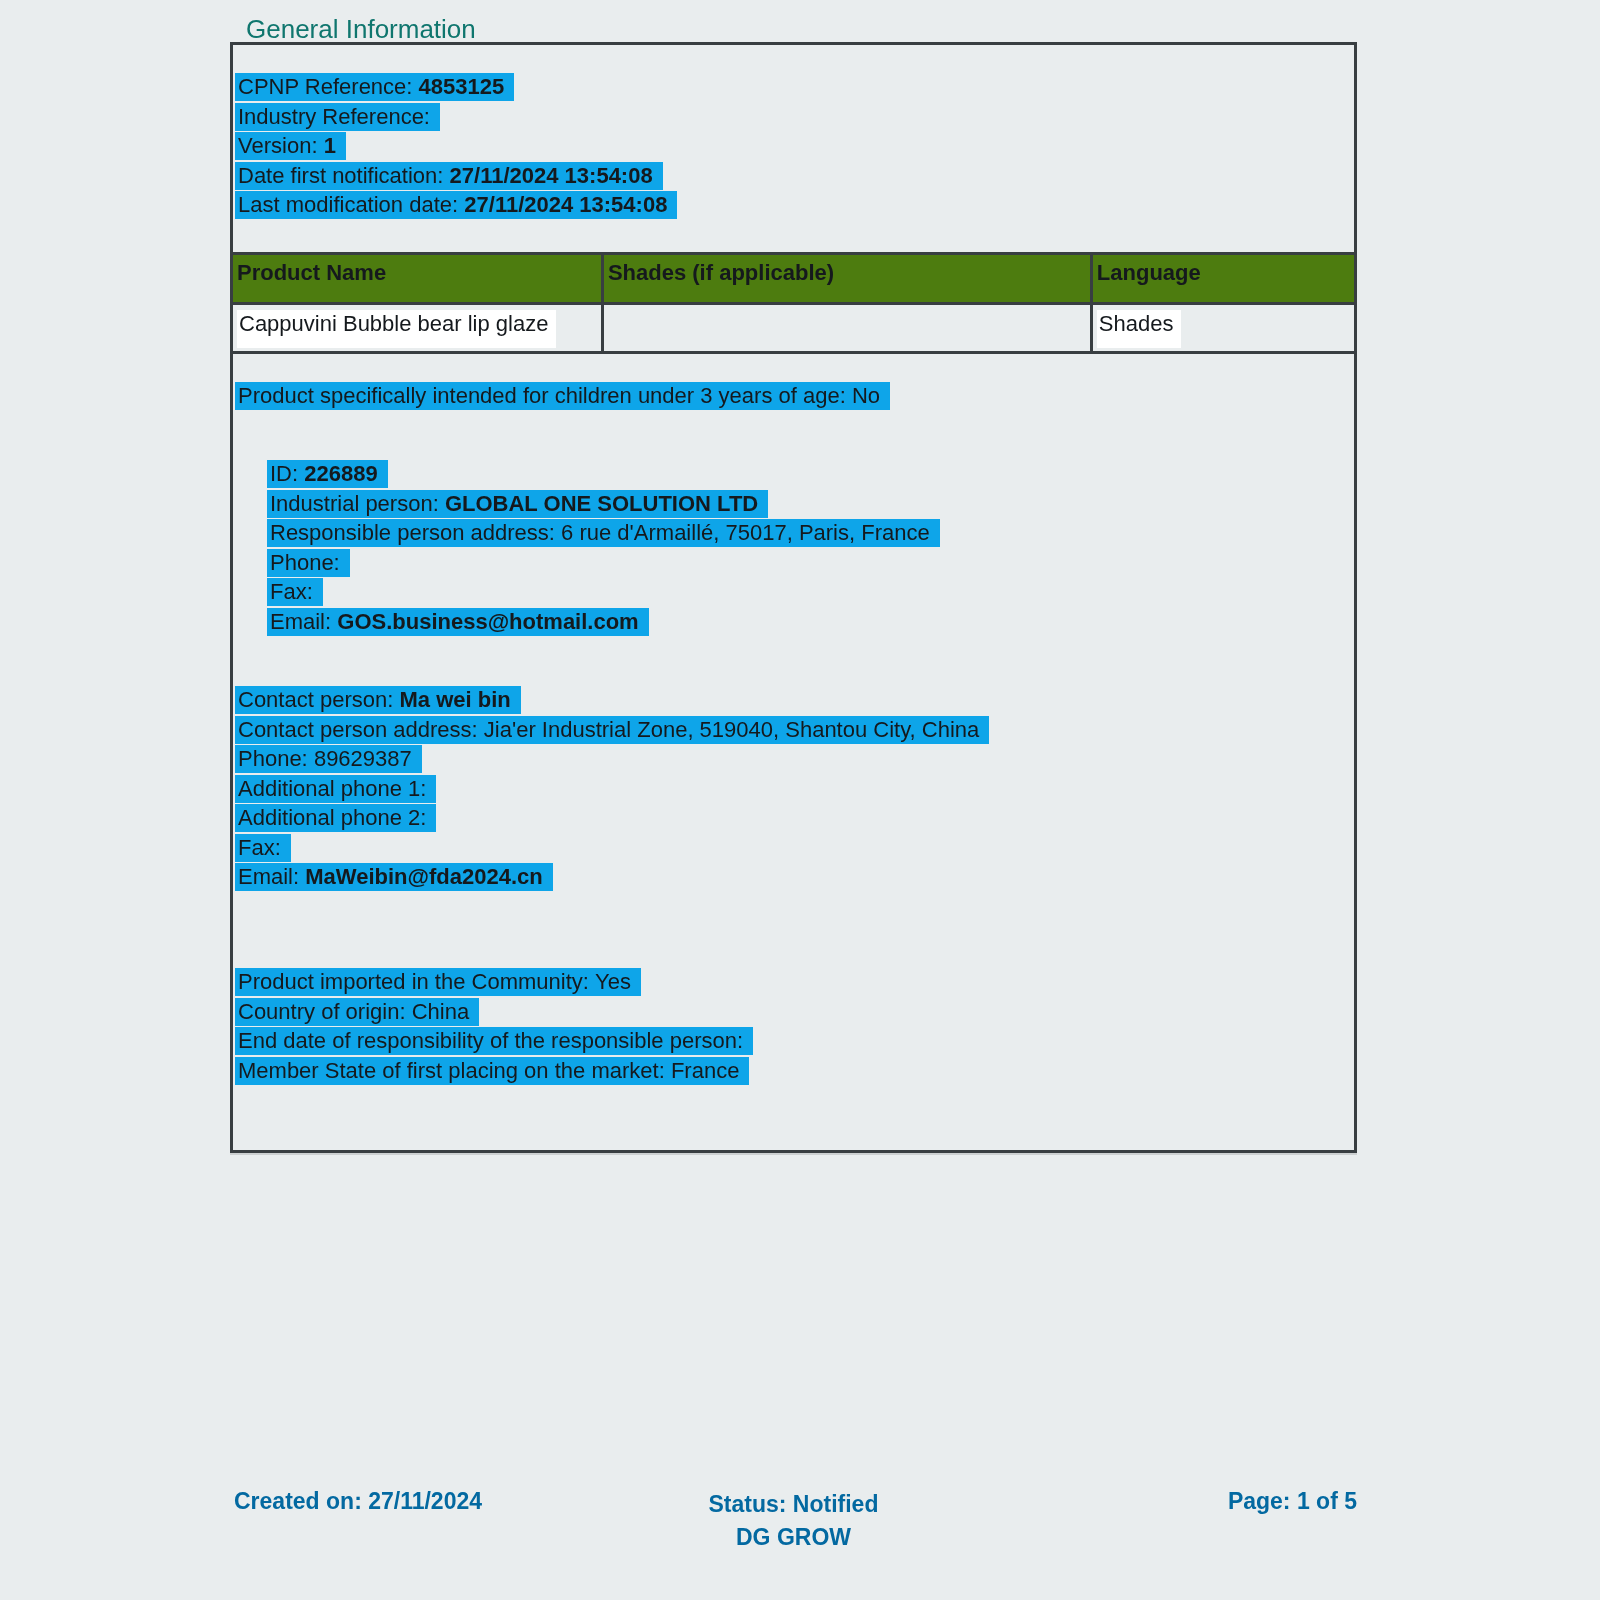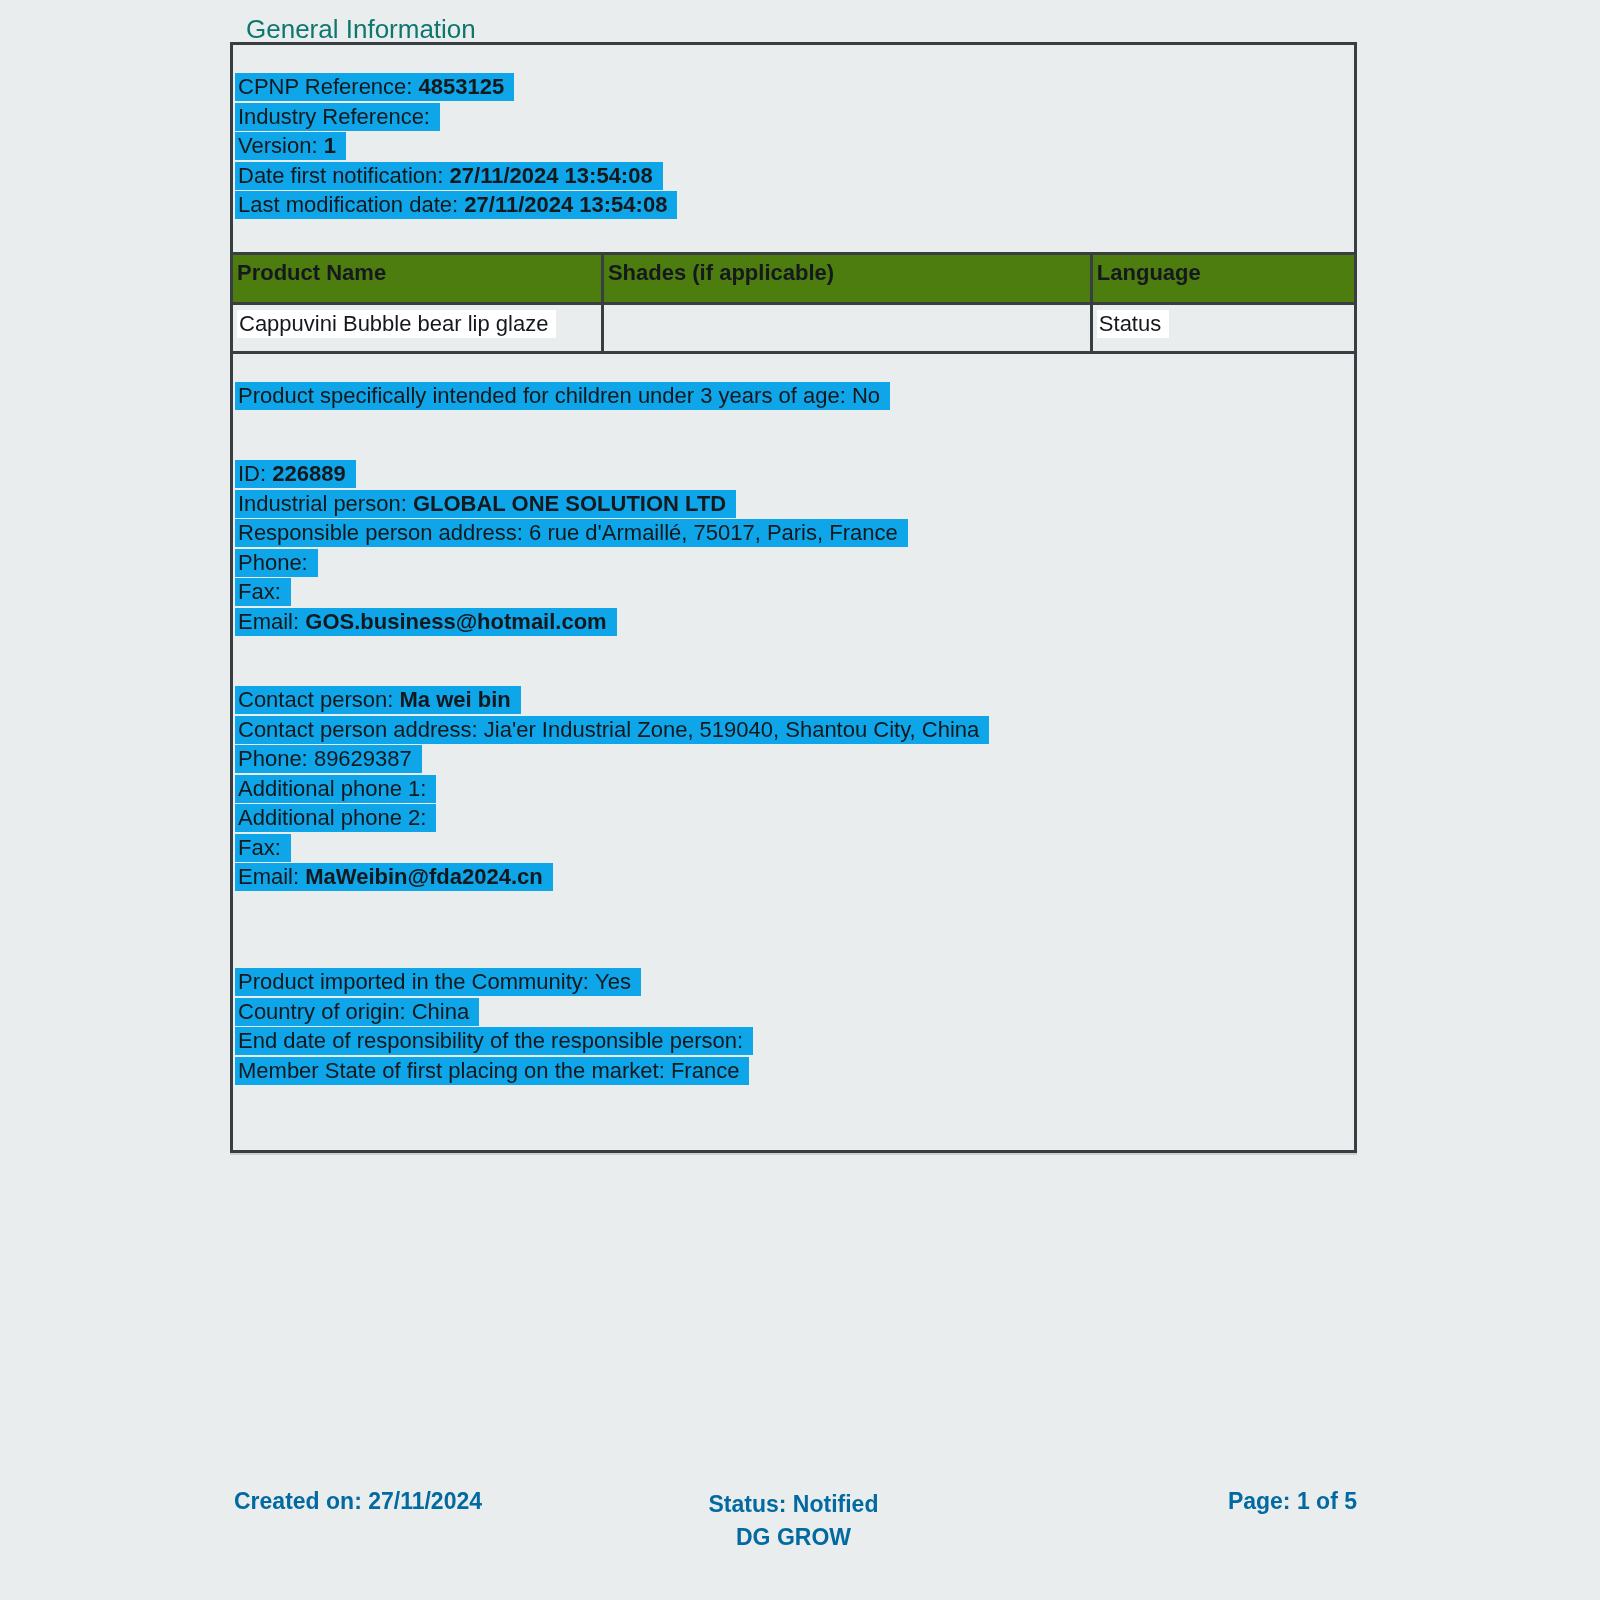--- a/index.html
+++ b/index.html
@@ -33,21 +33,21 @@
   }
   .strip {
     background: #0ea5e9;
     padding: 1px 10px 2px 3px;
   }
   .val:not(:empty) { margin-left: 0.28em; }
   .b { font-weight: bold; }
 
   .block-general     { top: 27px; }
   .block-children    { top: 336px; }
-  .block-responsible { top: 414px; }
+  .block-responsible { top: 414px; margin-left: 32px; }
   .block-contact     { top: 640px; }
   .block-import      { top: 910px; margin-top: 12px; }
 
   table.product-table {
     position: absolute;
     left: -3px; top: 207px;
     width: calc(100% + 6px);
     border-collapse: collapse;
     table-layout: fixed;
   }
@@ -66,21 +66,21 @@
     height: 38px;
     padding-top: 5px;
   }
   .product-table td {
     height: 36px;
     background: transparent;
     font-weight: normal;
   }
   .cell-strip {
     background: #ffffff;
-    padding: 1px 8px 2px 2px;
+    padding: 1px 8px 12px 2px;
   }
   .cell-strip:empty { display: none; }
   .col-product  { width: 33%; }
   .col-shades   { width: 43.5%; }
   .col-language { width: 23.5%; }
 
   .footer-left, .footer-center, .footer-right {
     position: absolute;
     top: 1488px;
     font-size: 23px;
@@ -126,21 +126,21 @@
       <tr>
         <th>Product Name</th>
         <th>Shades (if applicable)</th>
         <th>Language</th>
       </tr>
     </thead>
     <tbody>
       <tr>
         <td><span class="cell-strip">Cappuvini Bubble bear lip glaze</span></td>
         <td></td>
-        <td><span class="cell-strip">Status</span></td>
+        <td><span class="cell-strip">Shades</span></td>
       </tr>
     </tbody>
   </table>
 
   <div class="block block-children">
     <div class="line">
       <span class="strip"><span class="lbl">Product specifically intended for children under 3 years of age:</span><span class="val">No</span></span>
     </div>
   </div>
 

